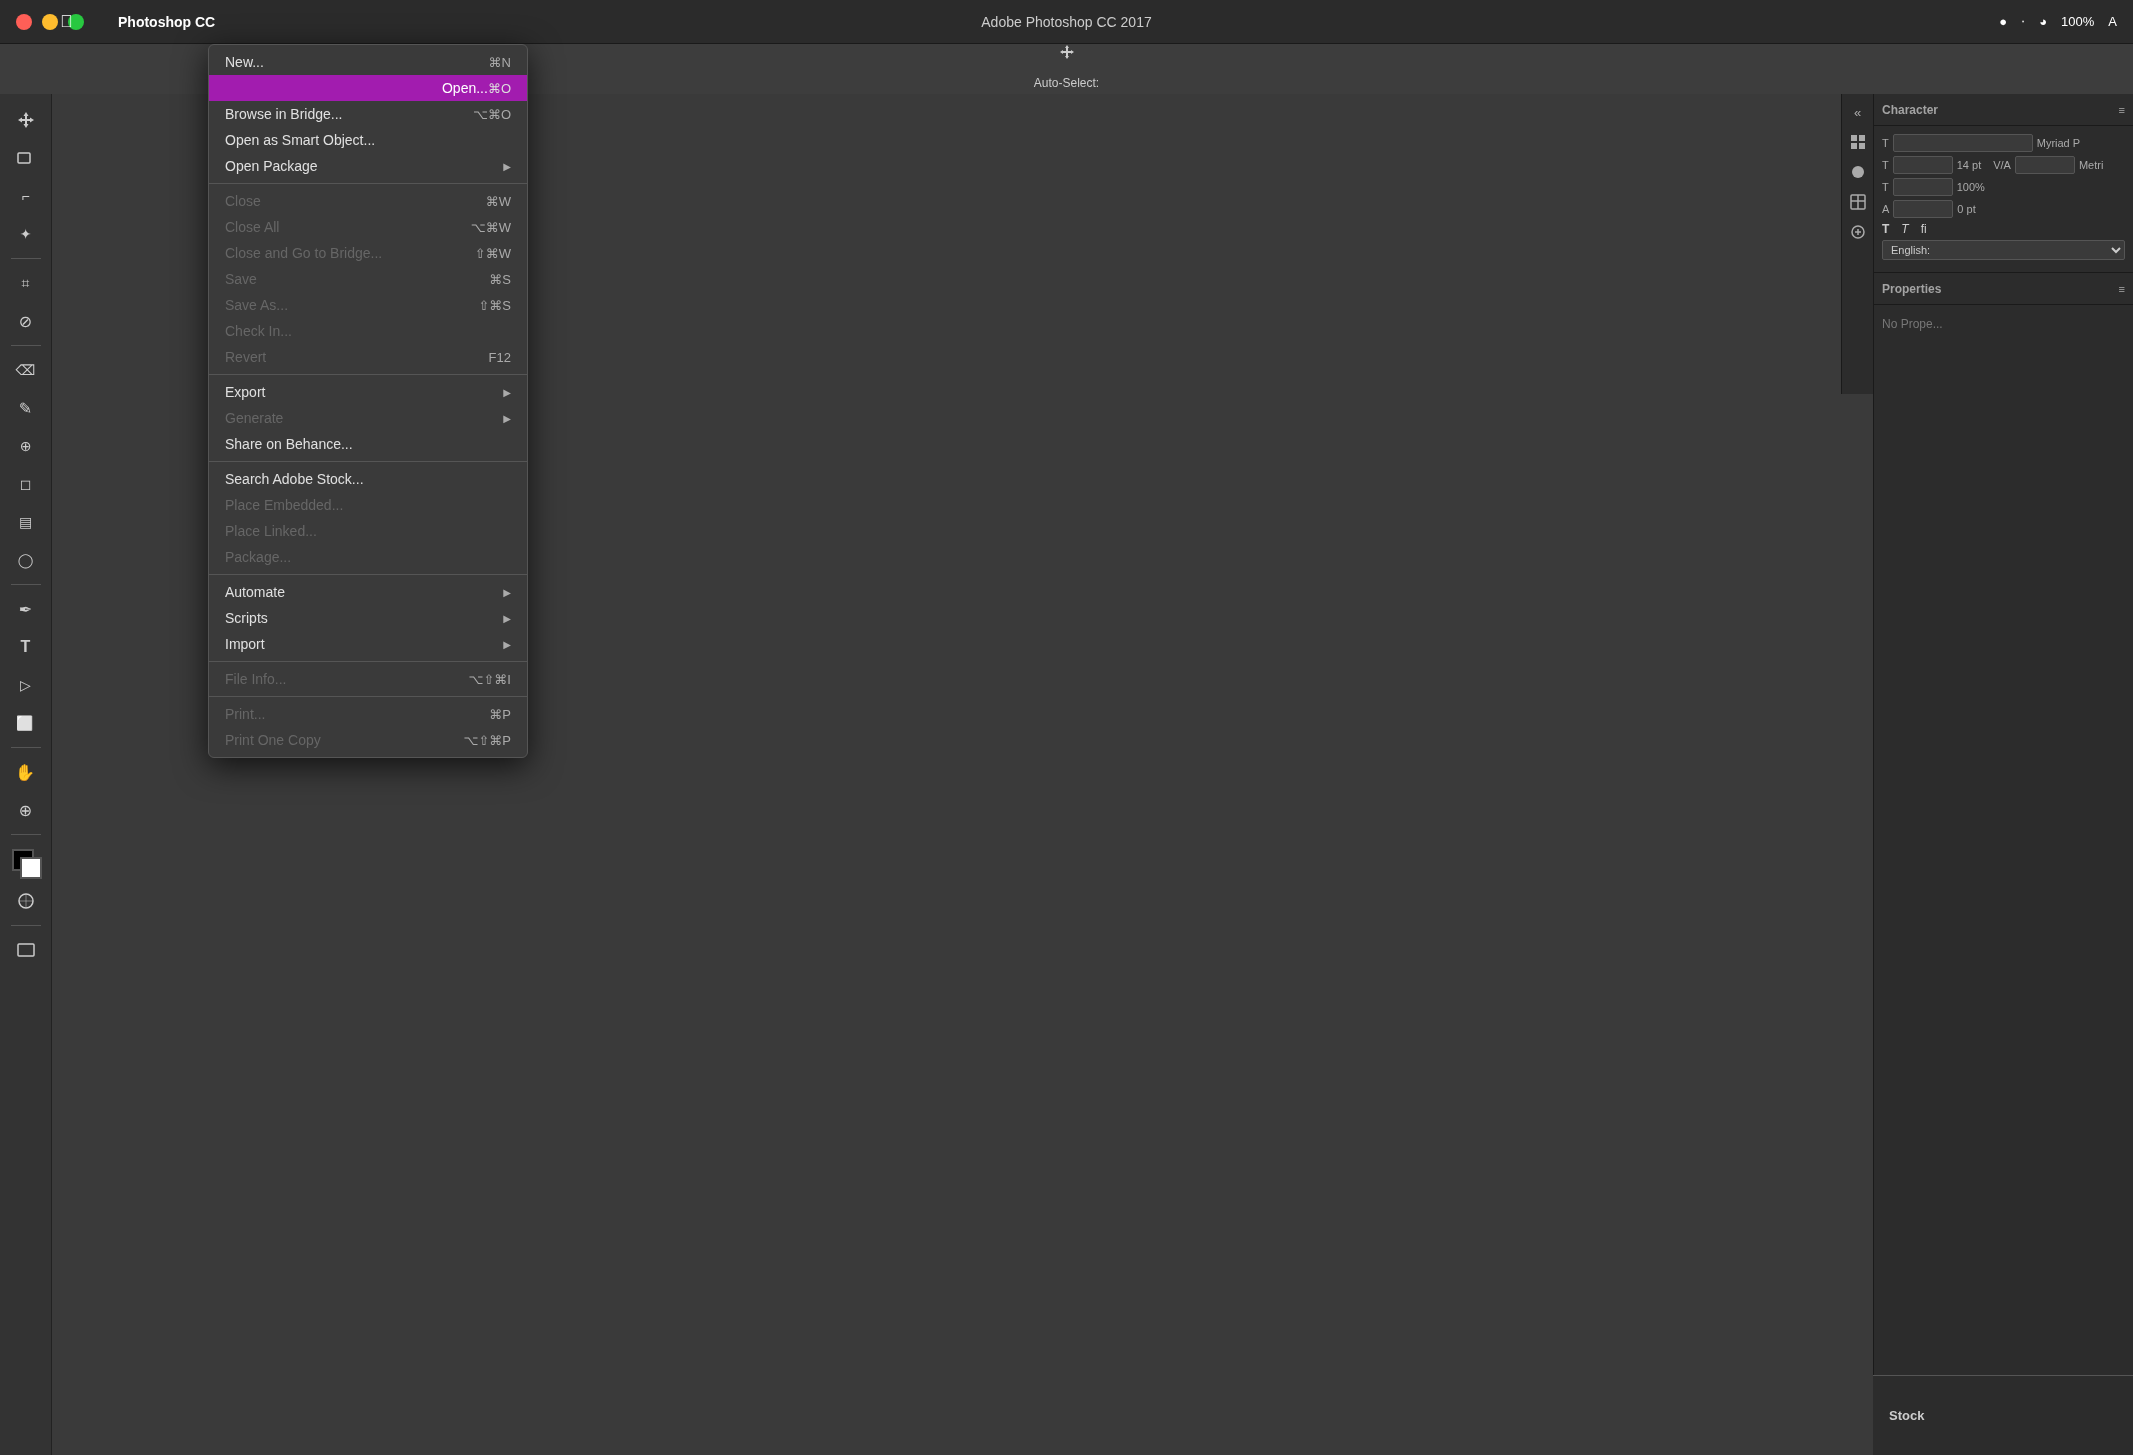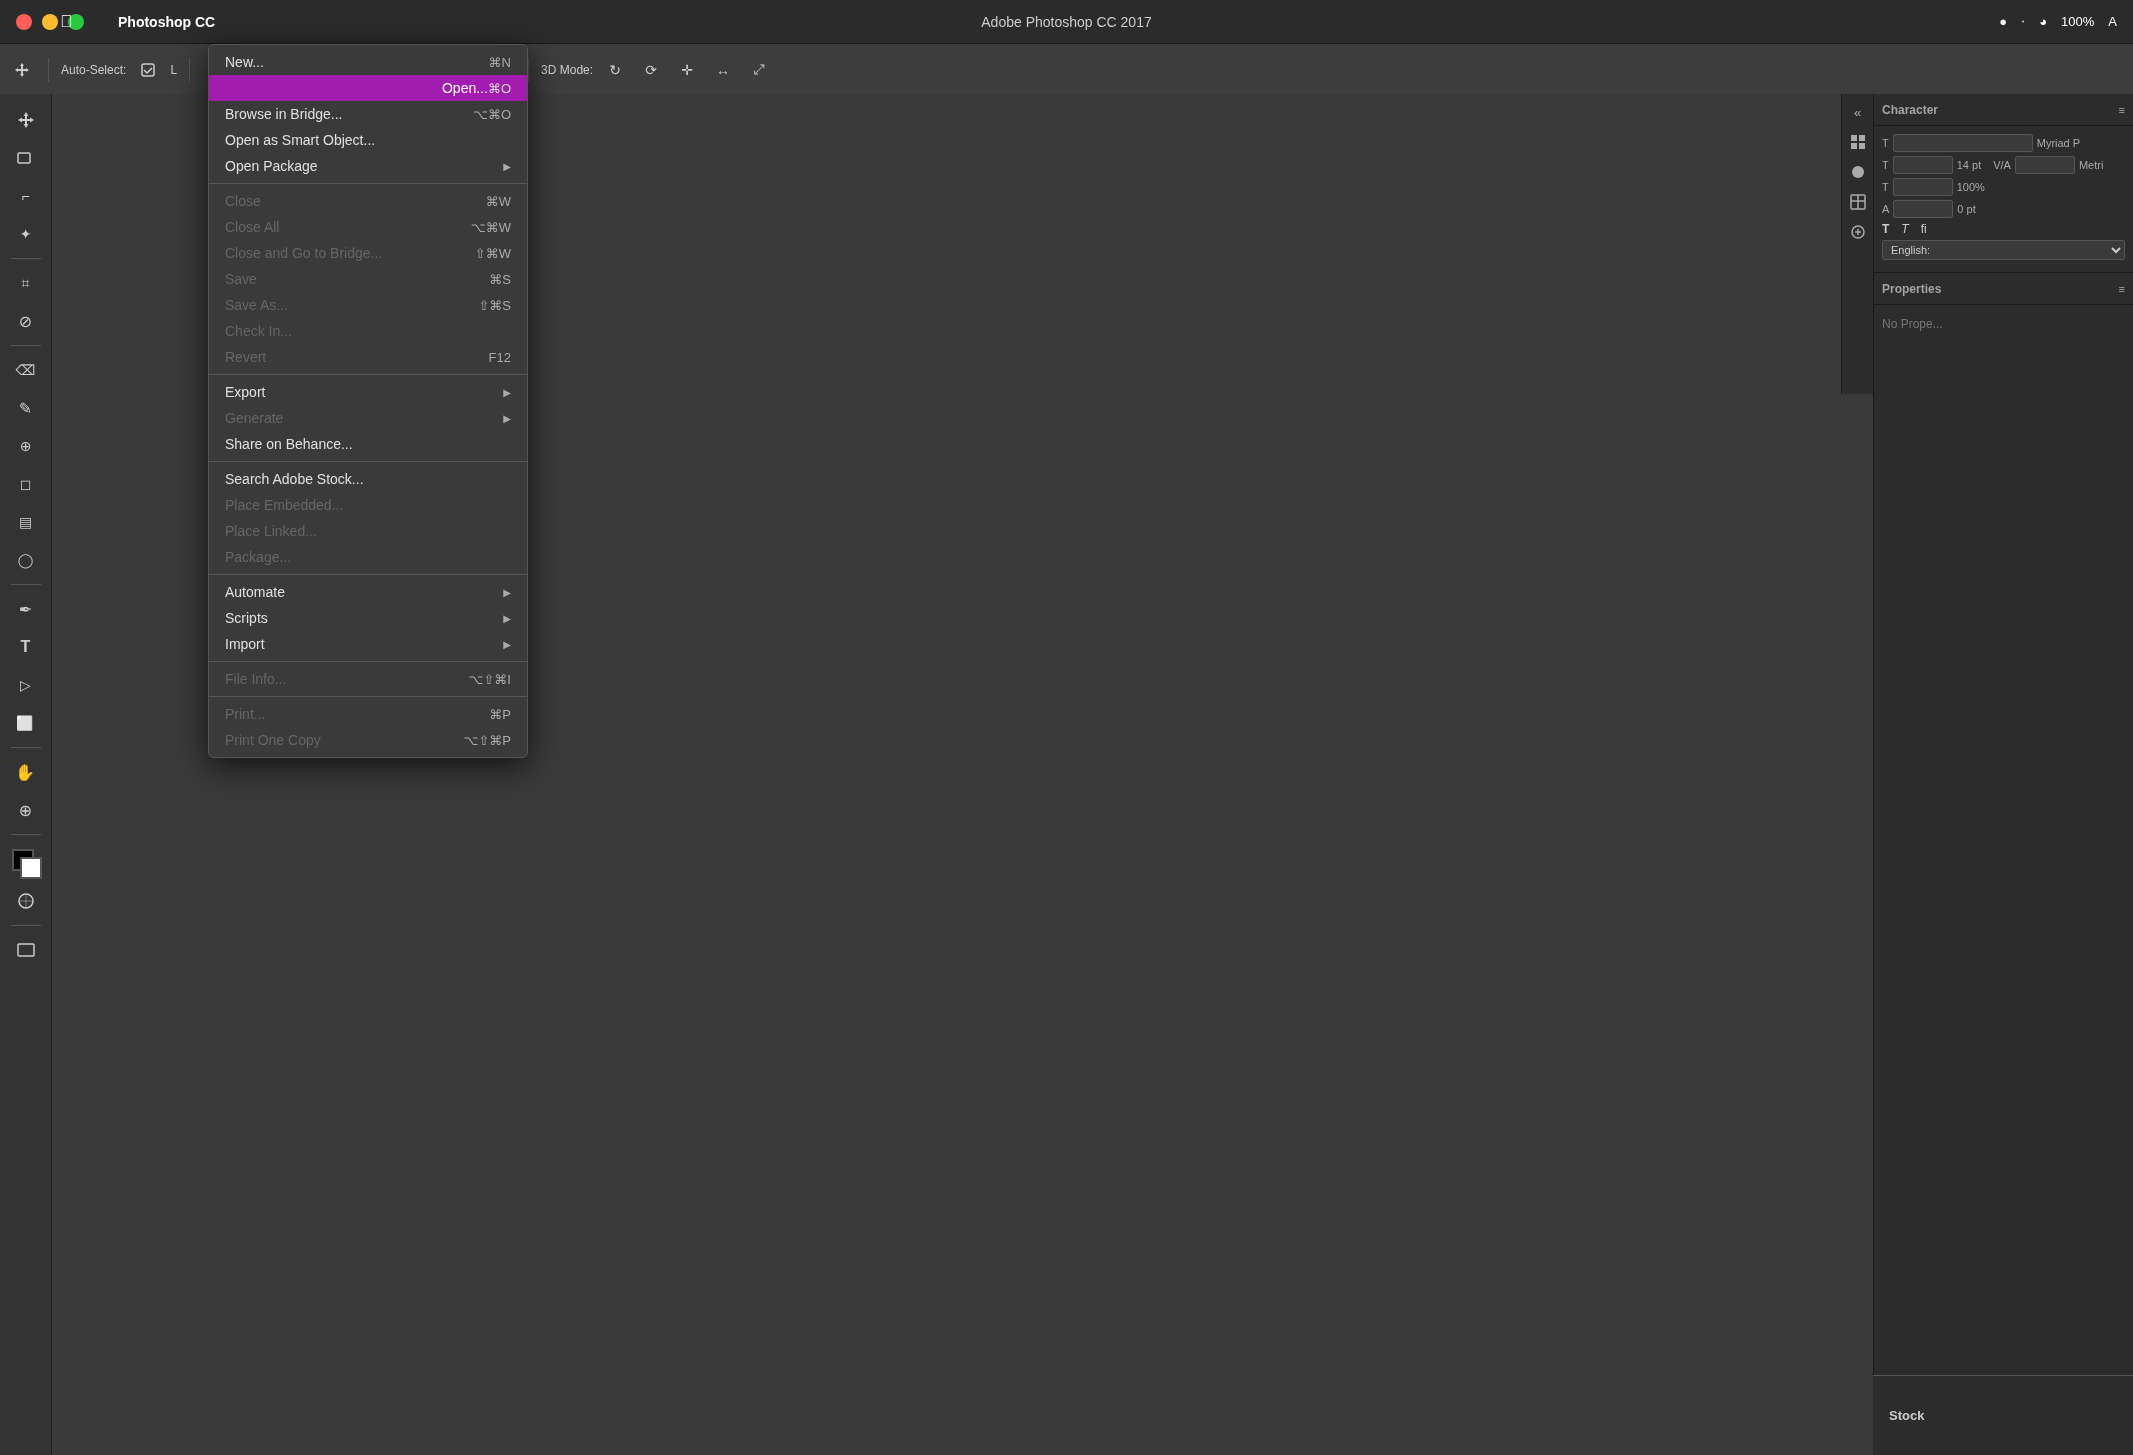--- a/index.html
+++ b/index.html
@@ -95,20 +95,21 @@
     
     .toolbar {
       width: 100%;
       height: 52px;
       background: #3d3d3d;
       border-bottom: 1px solid #222;
       display: flex;
       align-items: center;
       padding: 0 8px;
       gap: 8px;
+      flex-direction: column;
     }
     .toolbar-icon {
       width: 28px;
       height: 28px;
       display: flex;
       align-items: center;
       justify-content: center;
       color: #ccc;
       font-size: 14px;
       cursor: pointer;

